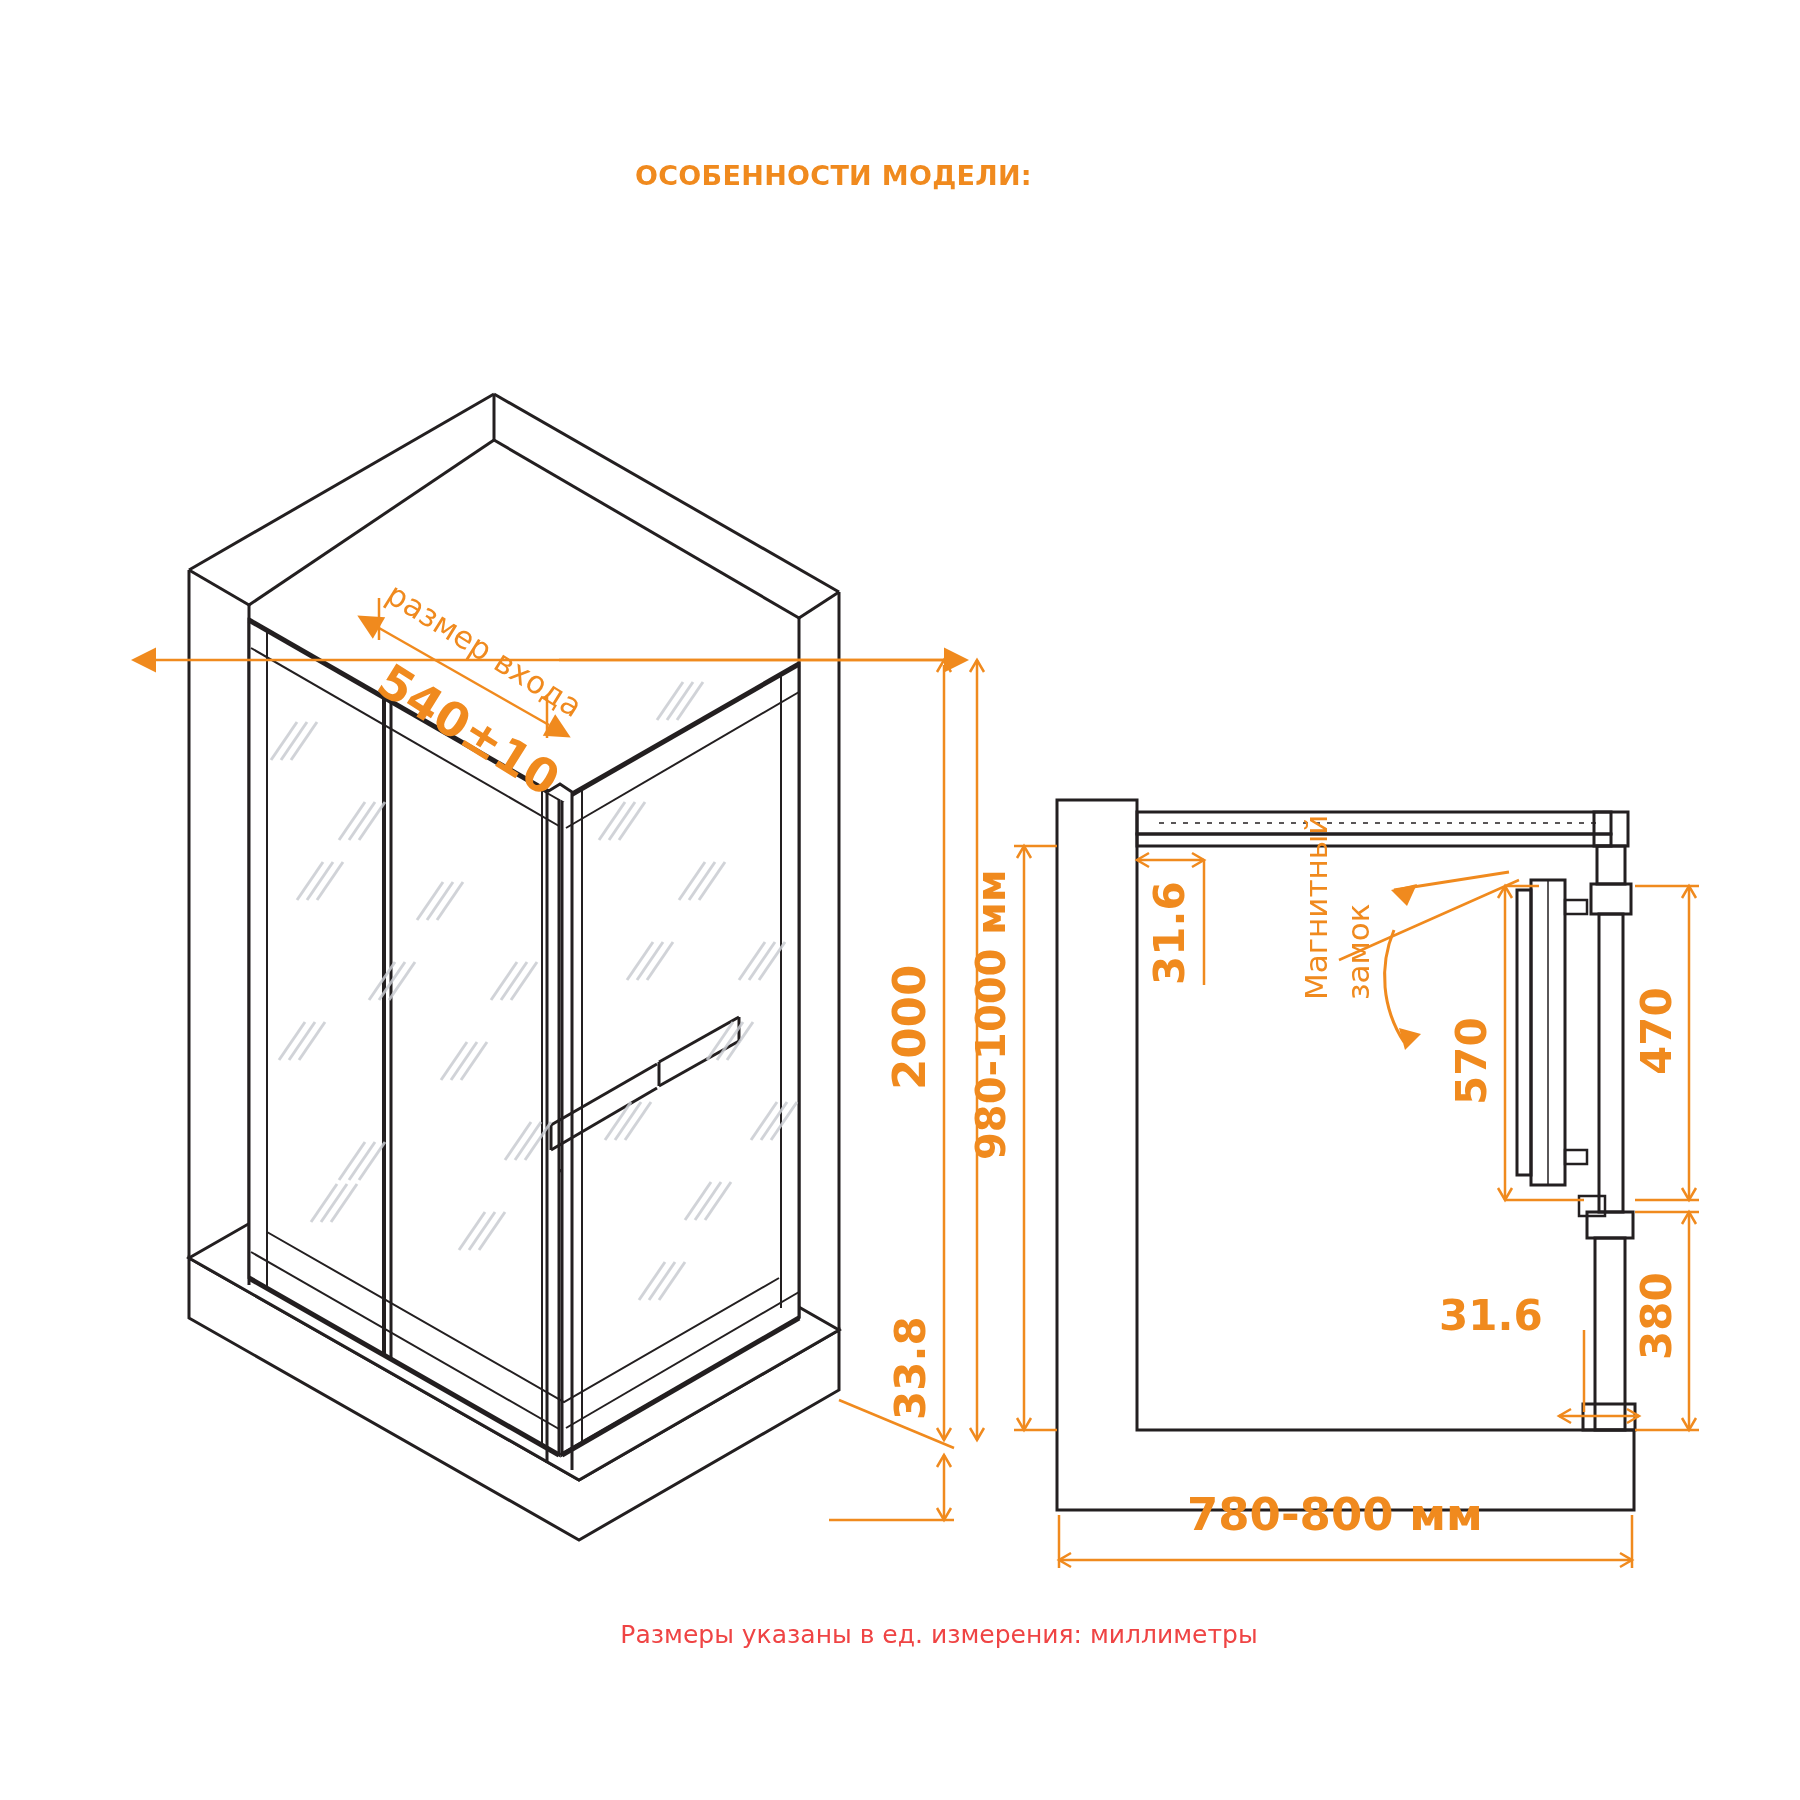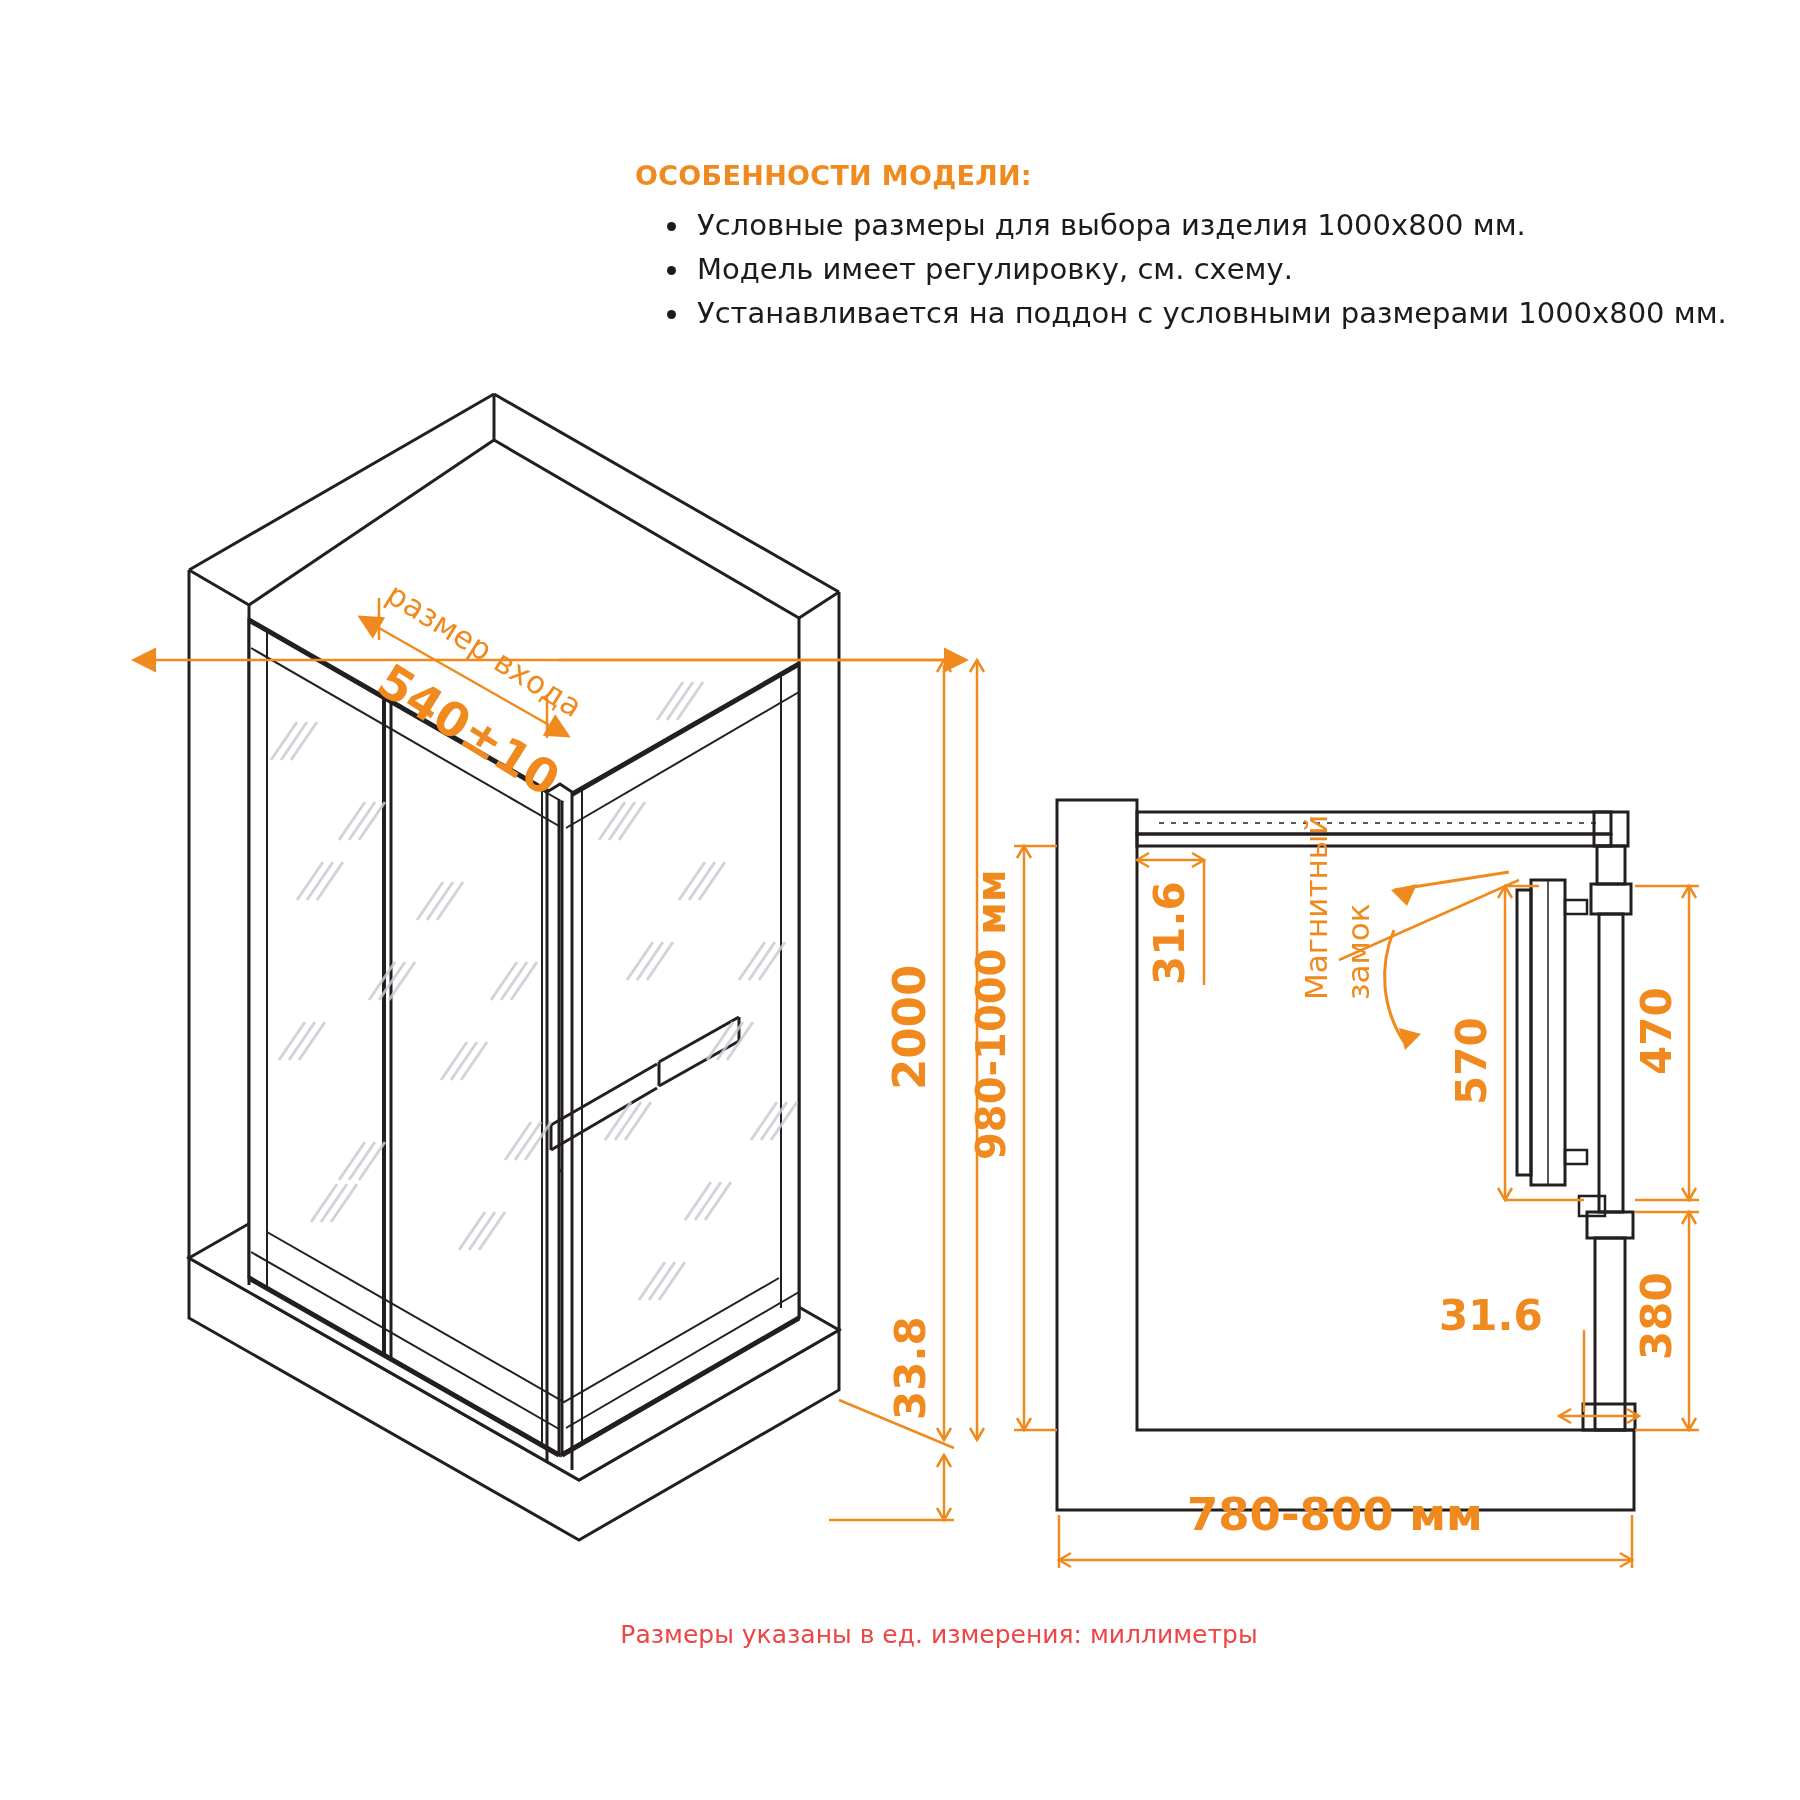--- a/index.html
+++ b/index.html
@@ -38,25 +38,20 @@
     fill:#F08A1E;font-family:"DejaVu Sans",sans-serif;
   }
 </style>
 </head>
 <body>
 
 <div class="root">
 
   <div class="features">
     <h2>ОСОБЕННОСТИ МОДЕЛИ:</h2>
-    <ul>
-      <li>Условные размеры для выбора изделия 1000х800 мм.</li>
-      <li>Модель имеет регулировку, см. схему.</li>
-      <li>Устанавливается на поддон с условными размерами 1000х800 мм.</li>
-    </ul>
   </div>
 
   <div class="svgwrap">
   <svg width="1800" height="1800" viewBox="0 0 1800 1800" xmlns="http://www.w3.org/2000/svg">
     <defs>
       <marker id="arrL" markerWidth="12" markerHeight="12" refX="10" refY="5" orient="auto">
         <path d="M10,0 L0,5 L10,10 z" fill="#F08A1E"></path>
       </marker>
       <marker id="arrR" markerWidth="12" markerHeight="12" refX="2" refY="5" orient="auto">
         <path d="M2,0 L12,5 L2,10 z" fill="#F08A1E"></path>

